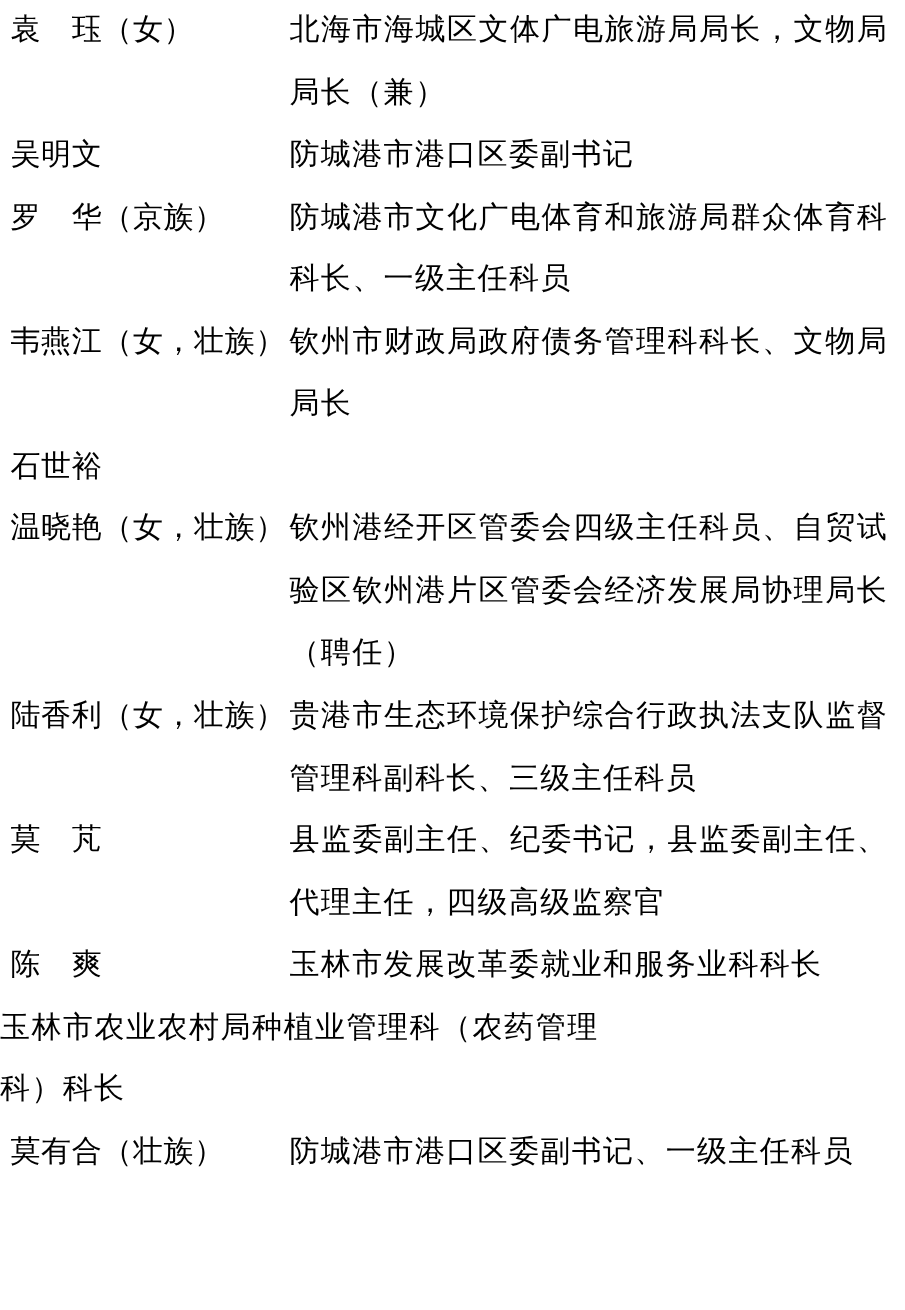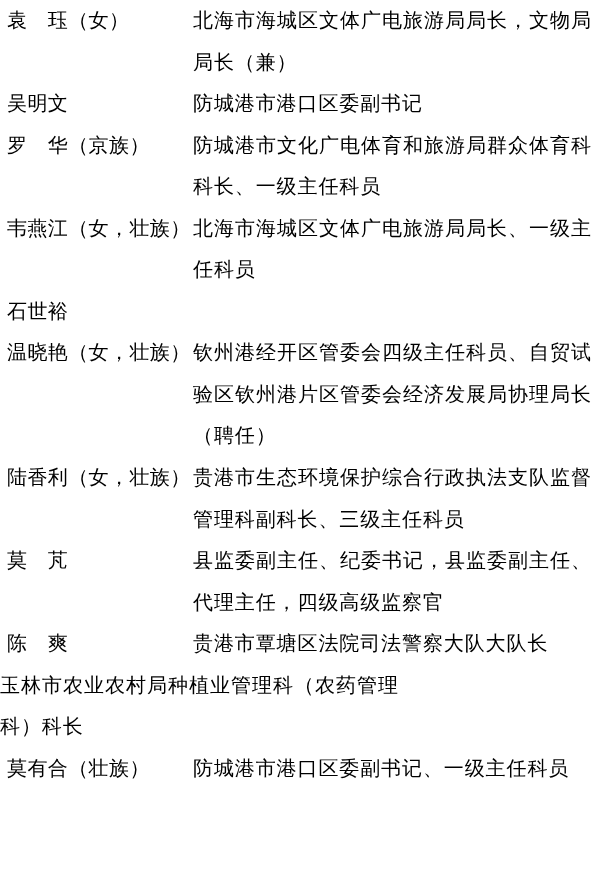--- a/index.html
+++ b/index.html
@@ -56,21 +56,21 @@
     <div class="entry-position">防城港市港口区委副书记</div>
   </div>
 
   <div class="entry">
     <div class="entry-name">罗　华（京族）</div>
     <div class="entry-position">防城港市文化广电体育和旅游局群众体育科科长、一级主任科员</div>
   </div>
 
   <div class="entry">
     <div class="entry-name">韦燕江（女，壮族）</div>
-    <div class="entry-position">北海市海城区文体广电旅游局局长、一级主任科员</div>
+    <div class="entry-position">钦州市财政局政府债务管理科科长、文物局局长</div>
   </div>
 
   <div class="entry">
     <div class="entry-name">石世裕</div>
   </div>
 
   <div class="entry">
     <div class="entry-name">温晓艳（女，壮族）</div>
     <div class="entry-position">钦州港经开区管委会四级主任科员、自贸试验区钦州港片区管委会经济发展局协理局长（聘任）</div>
   </div>
@@ -81,21 +81,21 @@
   </div>
 
 
   <div class="entry">
     <div class="entry-name">莫　芃</div>
     <div class="entry-position">县监委副主任、纪委书记，县监委副主任、代理主任，四级高级监察官</div>
   </div>
 
   <div class="entry">
     <div class="entry-name">陈　爽</div>
-    <div class="entry-position">贵港市覃塘区法院司法警察大队大队长</div>
+    <div class="entry-position">玉林市发展改革委就业和服务业科科长</div>
   </div>
 
   <div class="entry">
     <div class="entry-position">玉林市农业农村局种植业管理科（农药管理科）科长</div>
   </div>
 
   <div class="entry">
     <div class="entry-name">莫有合（壮族）</div>
     <div class="entry-position">防城港市港口区委副书记、一级主任科员</div>
   </div>

